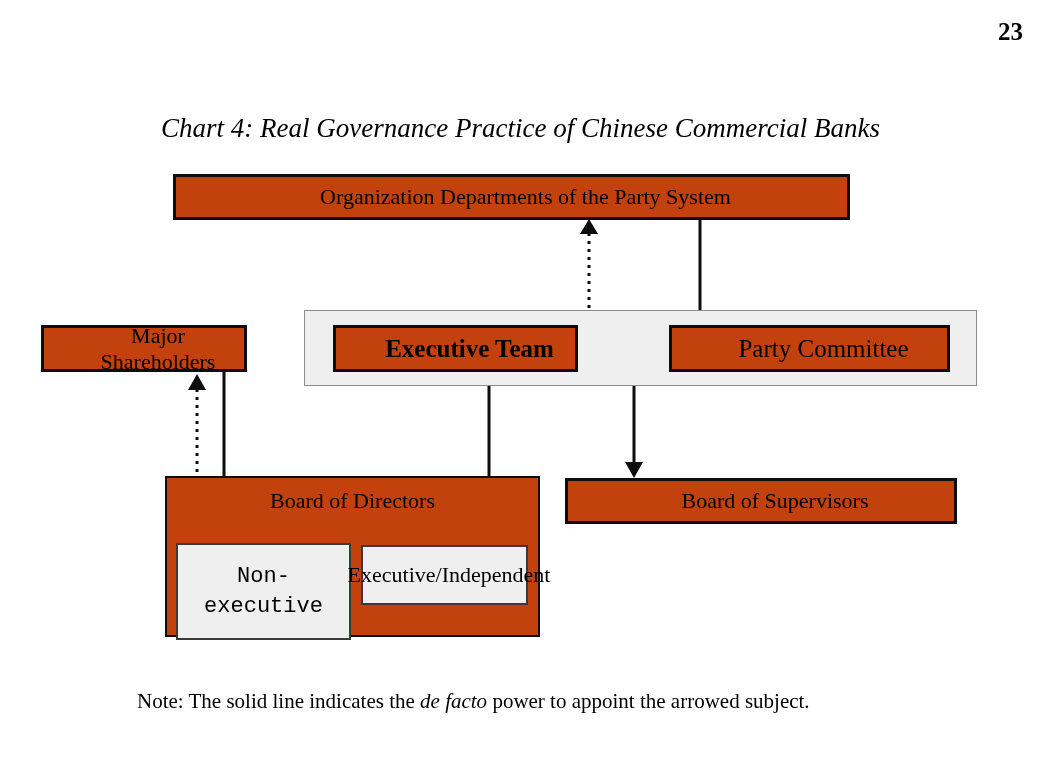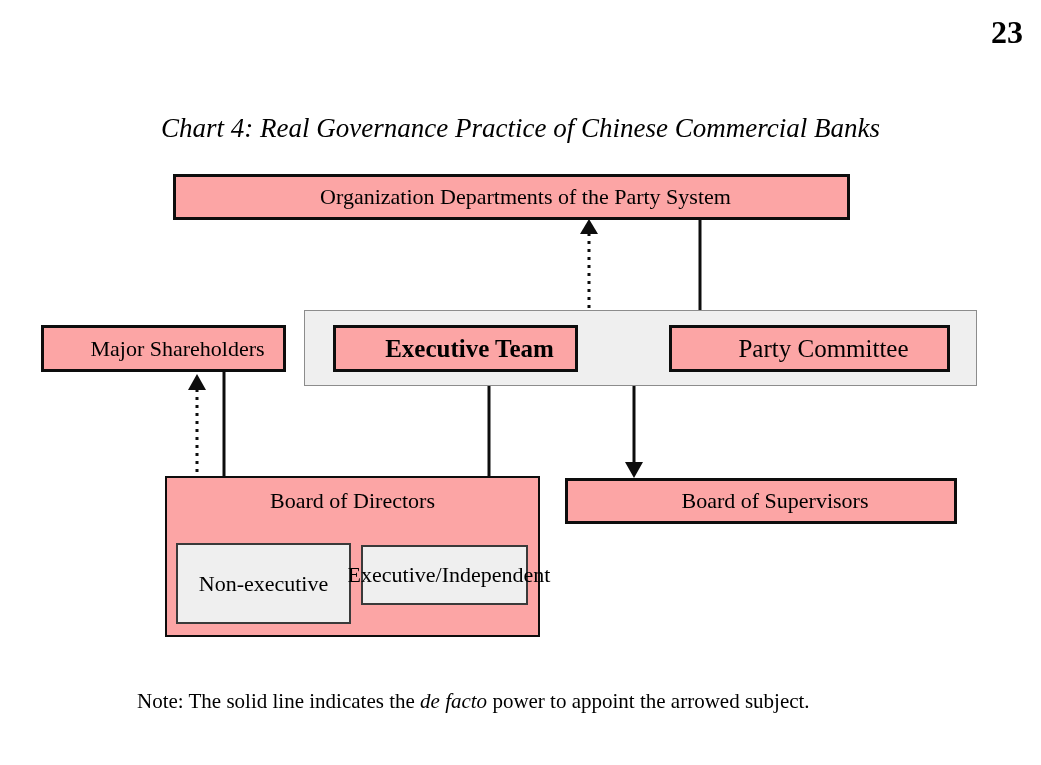--- a/index.html
+++ b/index.html
@@ -35,21 +35,21 @@
     left: 232px; top: 0;
     width: 580px;
     font-style: italic;
     font-size: 25px;
     line-height: 32px;
     text-align: center;
   }
   #header-pageno {
     position: absolute;
     right: 18px; top: 0;
-    font-size: 32px;
+    font-size: 25px;
     line-height: 32px;
     font-weight: 700;
   }
 
   
   #chart-caption {
     position: absolute;
     left: 0; top: 113px;
     width: 1041px;
     text-align: center;
@@ -73,21 +73,21 @@
     height: 765px;
   }
 
   .node {
     position: absolute;
     box-sizing: border-box;
     display: flex;
     align-items: center;
     justify-content: center;
     text-align: center;
-    background: #fca5a5;
+    background: #c2410c;
     border: 3px solid #0d0d0d;
     padding-left: 28px;
   }
 
   
   #node-org-depts {
     left: 173px; top: 174px;
     width: 677px; height: 46px;
     font-size: 22px;
   }
@@ -112,21 +112,21 @@
   #node-party-committee {
     left: 669px; top: 325px;
     width: 281px; height: 47px;
     font-size: 25px;
     font-weight: 400;
     border-width: 3px;
   }
 
   #node-major-shareholders {
     left: 41px; top: 325px;
-    width: 245px; height: 47px;
+    width: 206px; height: 47px;
     font-size: 22px;
     border-width: 3px;
   }
 
   #node-board-supervisors {
     left: 565px; top: 478px;
     width: 392px; height: 46px;
     font-size: 22px;
     border-width: 3px;
   }
@@ -152,21 +152,21 @@
     align-items: center;
     justify-content: center;
     text-align: center;
     background: #efefef;
     border: 2px solid #3a3a3a;
     font-size: 22px;
     line-height: 30px;
   }
   #node-non-executive {
     left: 176px; top: 543px;
-    width: 175px; height: 81px;
+    width: 175px; height: 97px; font-family: Liberation Mono, monospace;
   }
   #node-exec-independent {
     left: 361px; top: 545px;
     width: 167px; height: 60px; padding-left: 9px;
   }
 
   
   #diagram-note {
     position: absolute;
     left: 137px; top: 688px;

